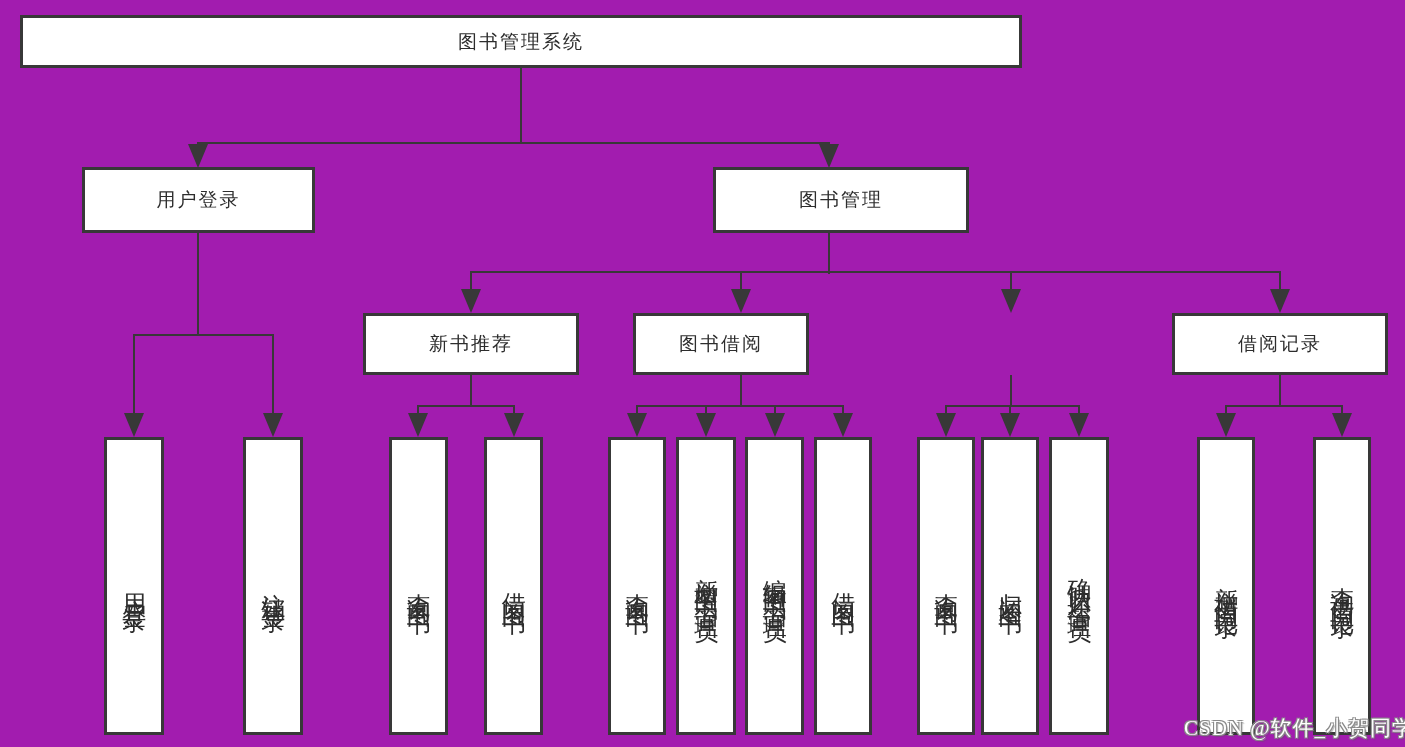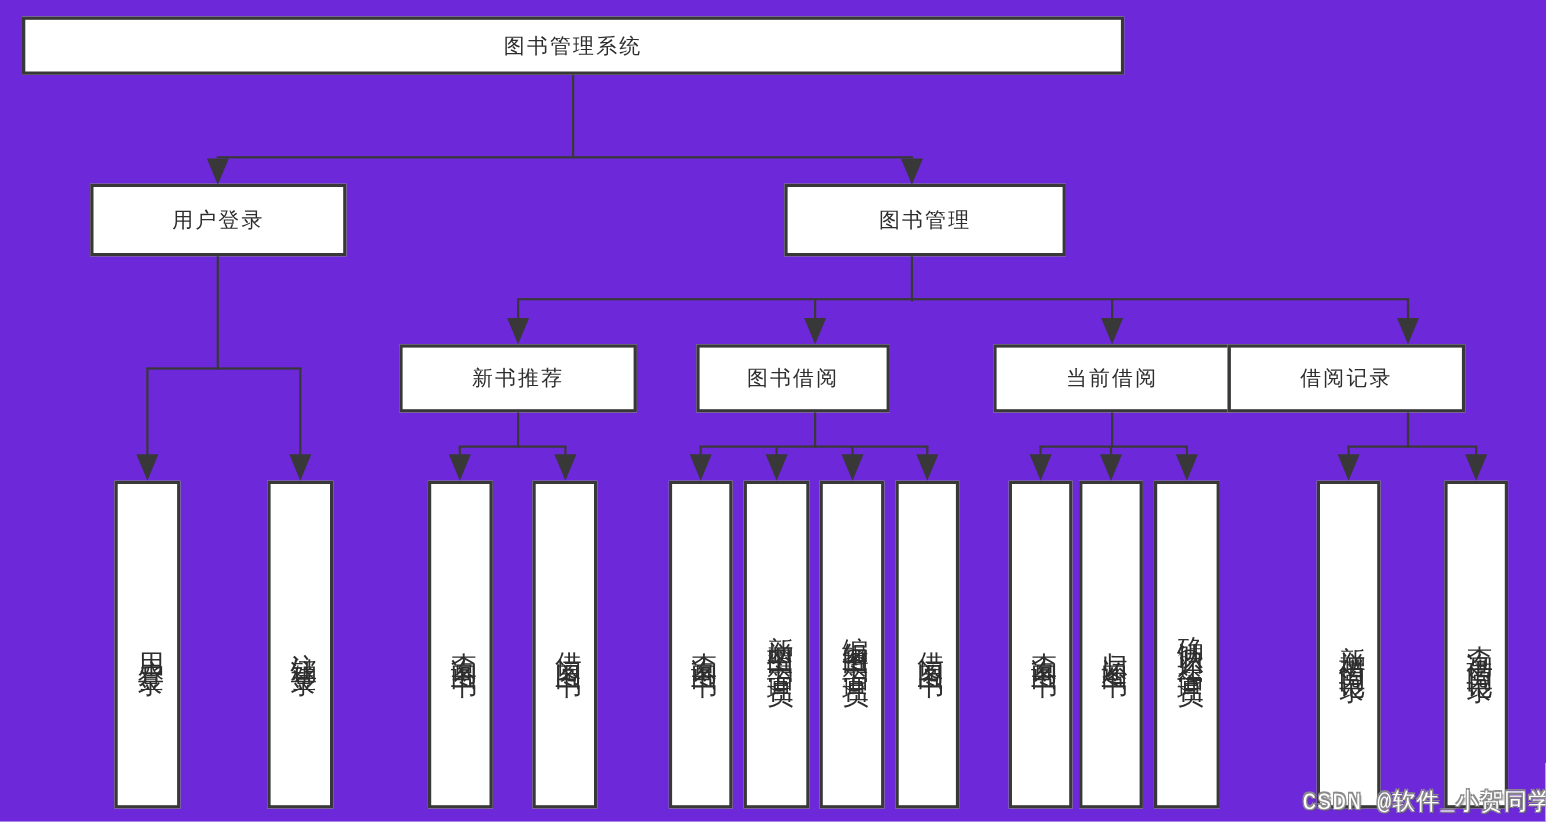--- a/index.html
+++ b/index.html
@@ -1,22 +1,22 @@
 <!DOCTYPE html>
 <html><head>
 <meta charset="utf-8">
 <style>
   html, body { margin: 0; padding: 0; background: #ffffff; }
   #diagram {
     position: relative;
     width: 1405px;
     height: 747px;
-    background: #6d28d9;
+    background: #a21caf;
     overflow: hidden;
-    font-family: Liberation Mono, monospace;
+    font-family: Liberation Serif, serif;
   }
   .node {
     position: absolute;
     box-sizing: border-box;
     border: 3px solid #383838;
     background: #ffffff;
     display: flex;
     align-items: center;
     justify-content: center;
     font-size: 19px;
@@ -73,22 +73,21 @@
 
 <div id="diagram">
 
   <div class="node" style="left:20px; top:15px; width:1002px; height:53px;">图书管理系统</div>
 
   <div class="node" style="left:82px; top:167px; width:233px; height:66px;">用户登录</div>
   <div class="node" style="left:713px; top:167px; width:256px; height:66px;">图书管理</div>
 
   <div class="node" style="left:363px; top:313px; width:216px; height:62px;">新书推荐</div>
   <div class="node" style="left:633px; top:313px; width:176px; height:62px;">图书借阅</div>
-  <div class="node" style="left:903px; top:313px; width:216px; height:62px;">当前借阅</div>
-  <div class="node" style="left:1116px; top:313px; width:216px; height:62px;">借阅记录</div>
+  <div class="node" style="left:1172px; top:313px; width:216px; height:62px;">借阅记录</div>
 
   <div class="leaf" style="left:104px; top:437px; width:60px; height:298px;">
     <span class="vtext">用户登录</span>
   </div>
   <div class="leaf" style="left:243px; top:437px; width:60px; height:298px;">
     <span class="vtext">注销登录</span>
   </div>
 
   <div class="leaf" style="left:389px; top:437px; width:59px; height:298px;">
     <span class="vtext">查询图书</span>

